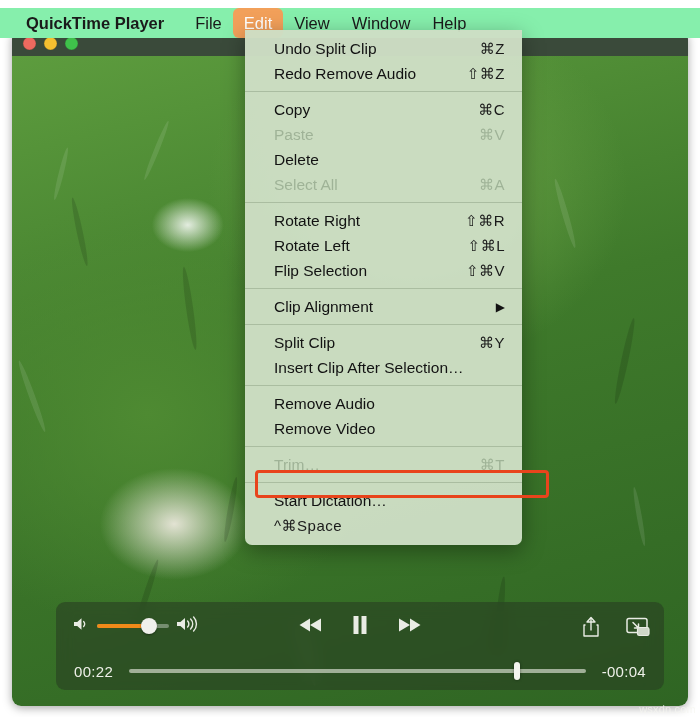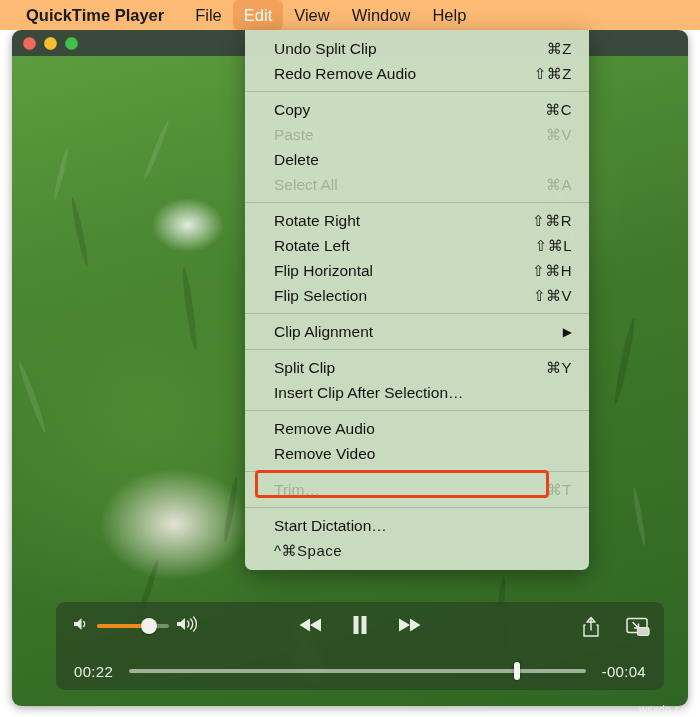--- a/index.html
+++ b/index.html
@@ -7,22 +7,22 @@
     width: 700px; height: 717px;
     font-family: "Liberation Sans", sans-serif;
     overflow: hidden;
     background: #ffffff;
   }
 
   #root { position: relative; width: 700px; height: 717px; background: #fff; }
 
   
   #menubar {
-    position: absolute; left: 0; top: 0; width: 700px; height: 30px;
-    background: #fdba74;
+    position: absolute; left: 0; top: 8px; width: 700px; height: 30px;
+    background: #86efac;
     display: flex; align-items: center;
     padding-left: 26px;
     z-index: 40;
   }
   .mb-item {
     font-size: 16.5px; color: #1a1a1a;
     padding: 4px 11px; height: 30px;
     display: flex; align-items: center;
     white-space: nowrap;
   }
@@ -107,21 +107,21 @@
   #scrub-wrap { position: relative; flex: 1; height: 18px; margin: 0 16px; display: flex; align-items: center; }
   #scrub-track { position: relative; width: 100%; height: 4px; border-radius: 2px; background: rgba(232,236,224,0.62); }
   #scrub-head {
     position: absolute; top: -7px; width: 6px; height: 18px; border-radius: 3px;
     background: #f2f4ee; box-shadow: 0 0 3px rgba(0,0,0,0.45);
   }
 
   
   #menu {
     position: absolute; left: 245px; top: 30px;
-    width: 344px;
+    width: 277px;
     background: rgba(205,222,196,0.97);
     border-radius: 0 0 7px 7px;
     box-shadow: 0 6px 22px rgba(0,0,0,0.35);
     padding: 6px 0 7px 0;
     z-index: 60;
     overflow: hidden;
   }
   .mi {
     position: relative;
     height: 25px;
@@ -306,24 +306,20 @@
 
     <div class="mi">
       <span class="lbl">Rotate Right</span>
       <span class="key">⇧⌘R</span>
     </div>
     <div class="mi">
       <span class="lbl">Rotate Left</span>
       <span class="key">⇧⌘L</span>
     </div>
     <div class="mi">
-      <span class="lbl">Flip Horizontal</span>
-      <span class="key">⇧⌘H</span>
-    </div>
-    <div class="mi">
       <span class="lbl">Flip Selection</span>
       <span class="key">⇧⌘V</span>
     </div>
 
     <div class="sep"></div>
 
     <div class="mi">
       <span class="lbl">Clip Alignment</span>
       <span class="arrow">▶</span>
     </div>

